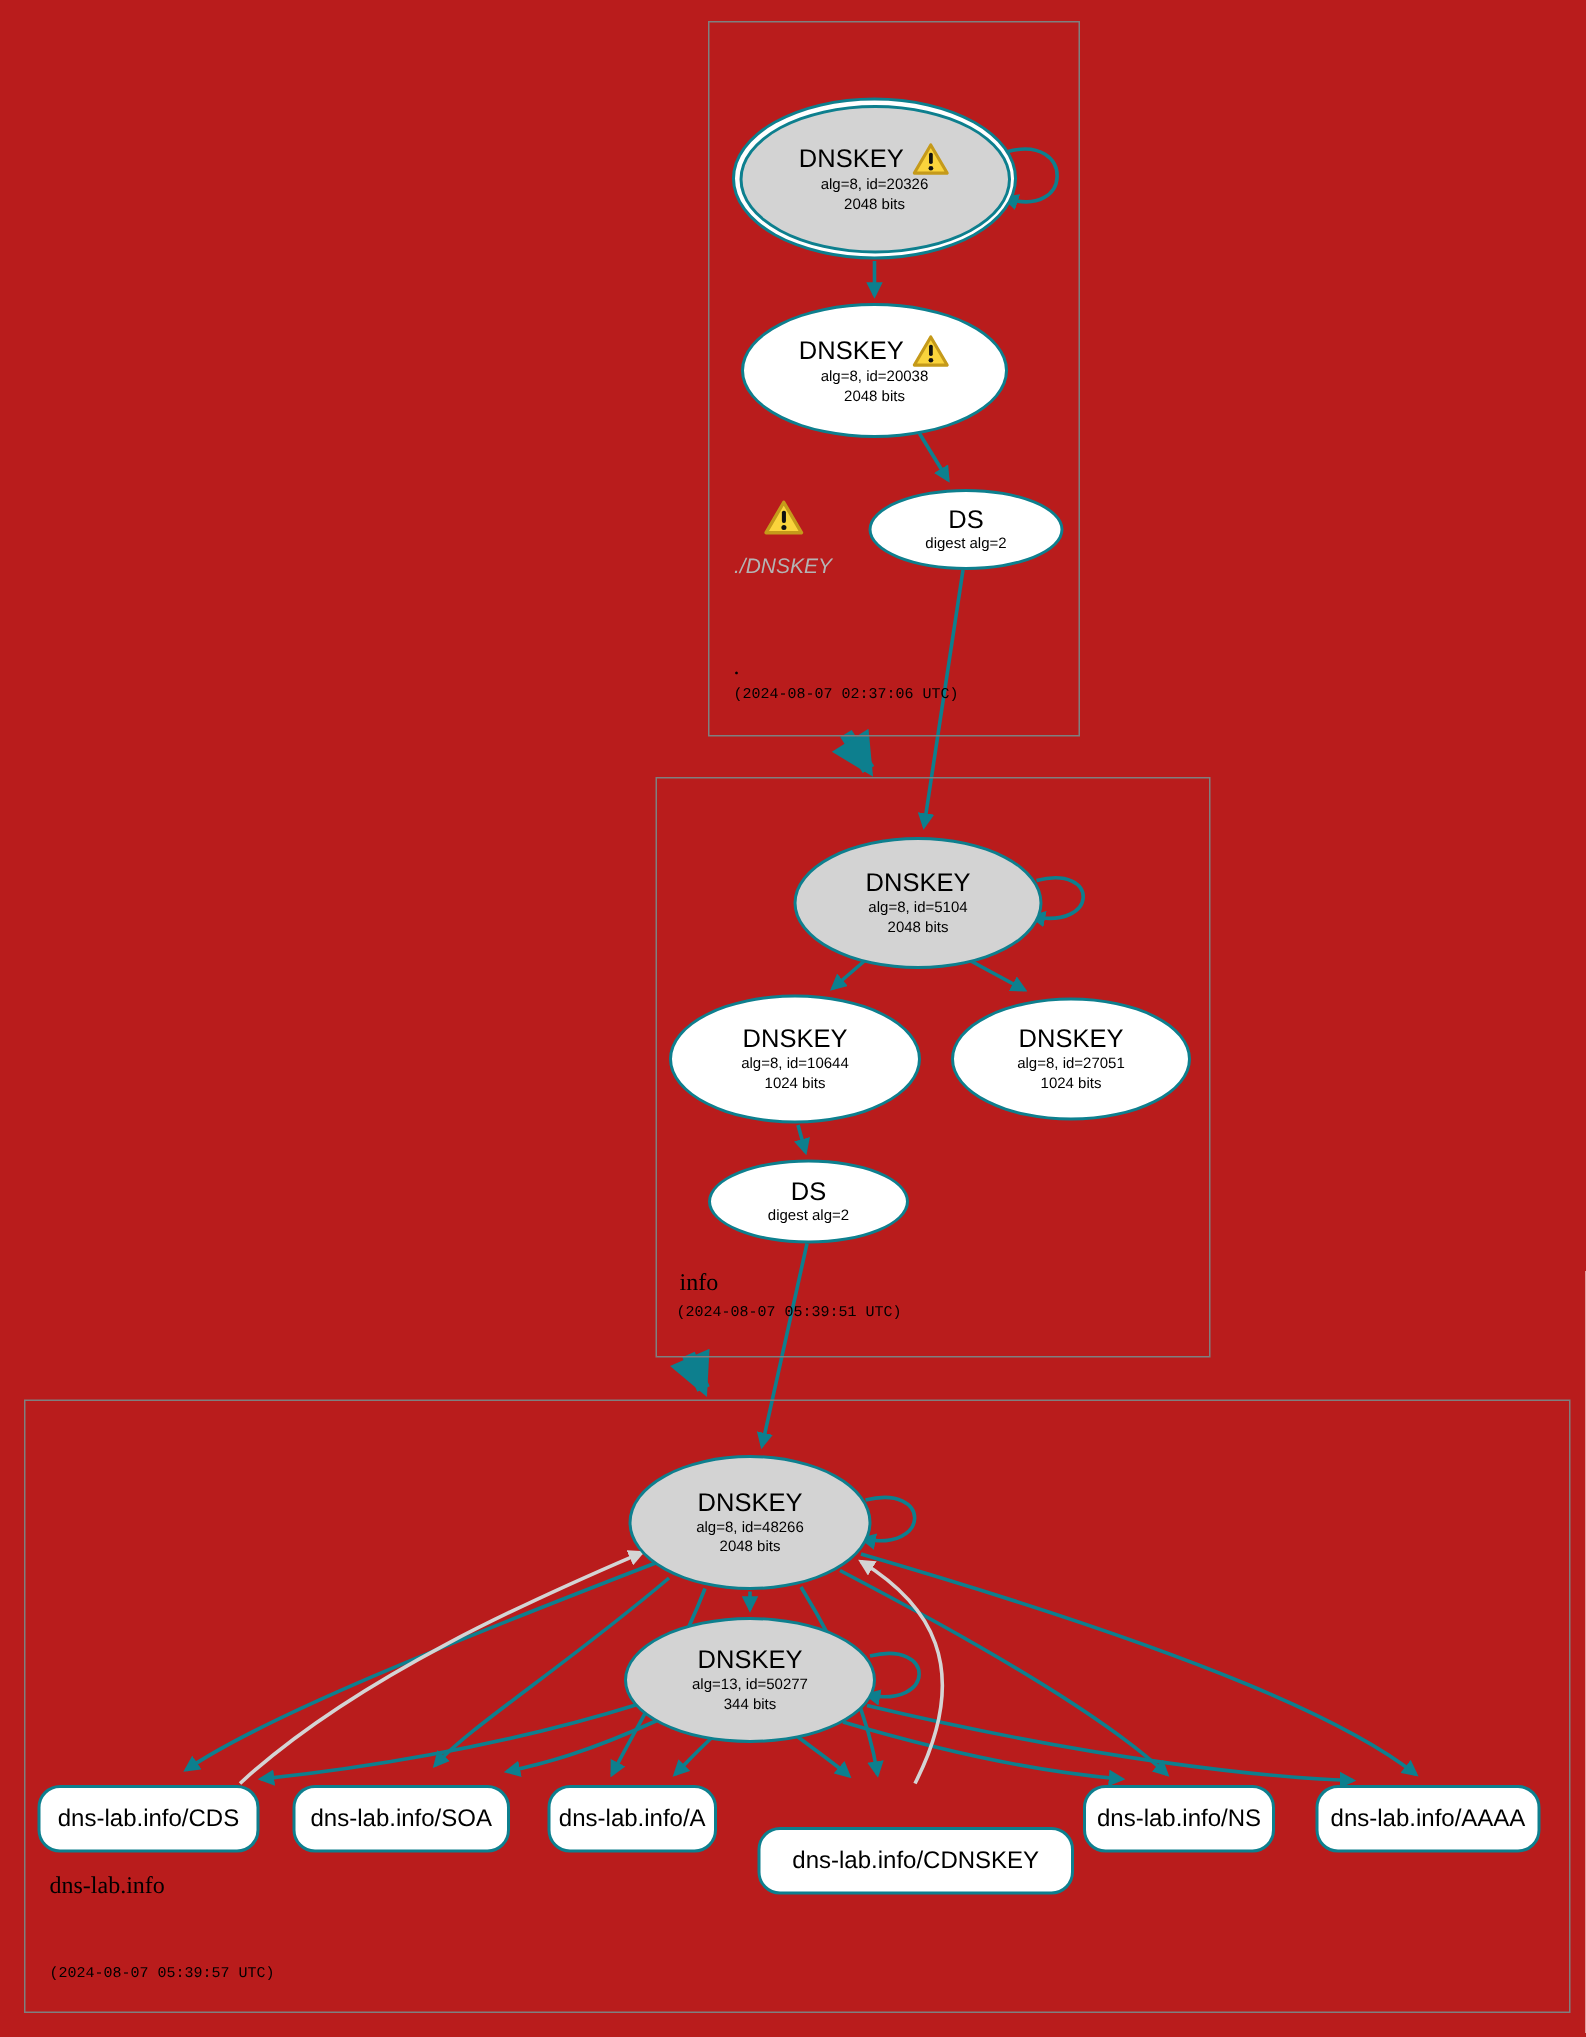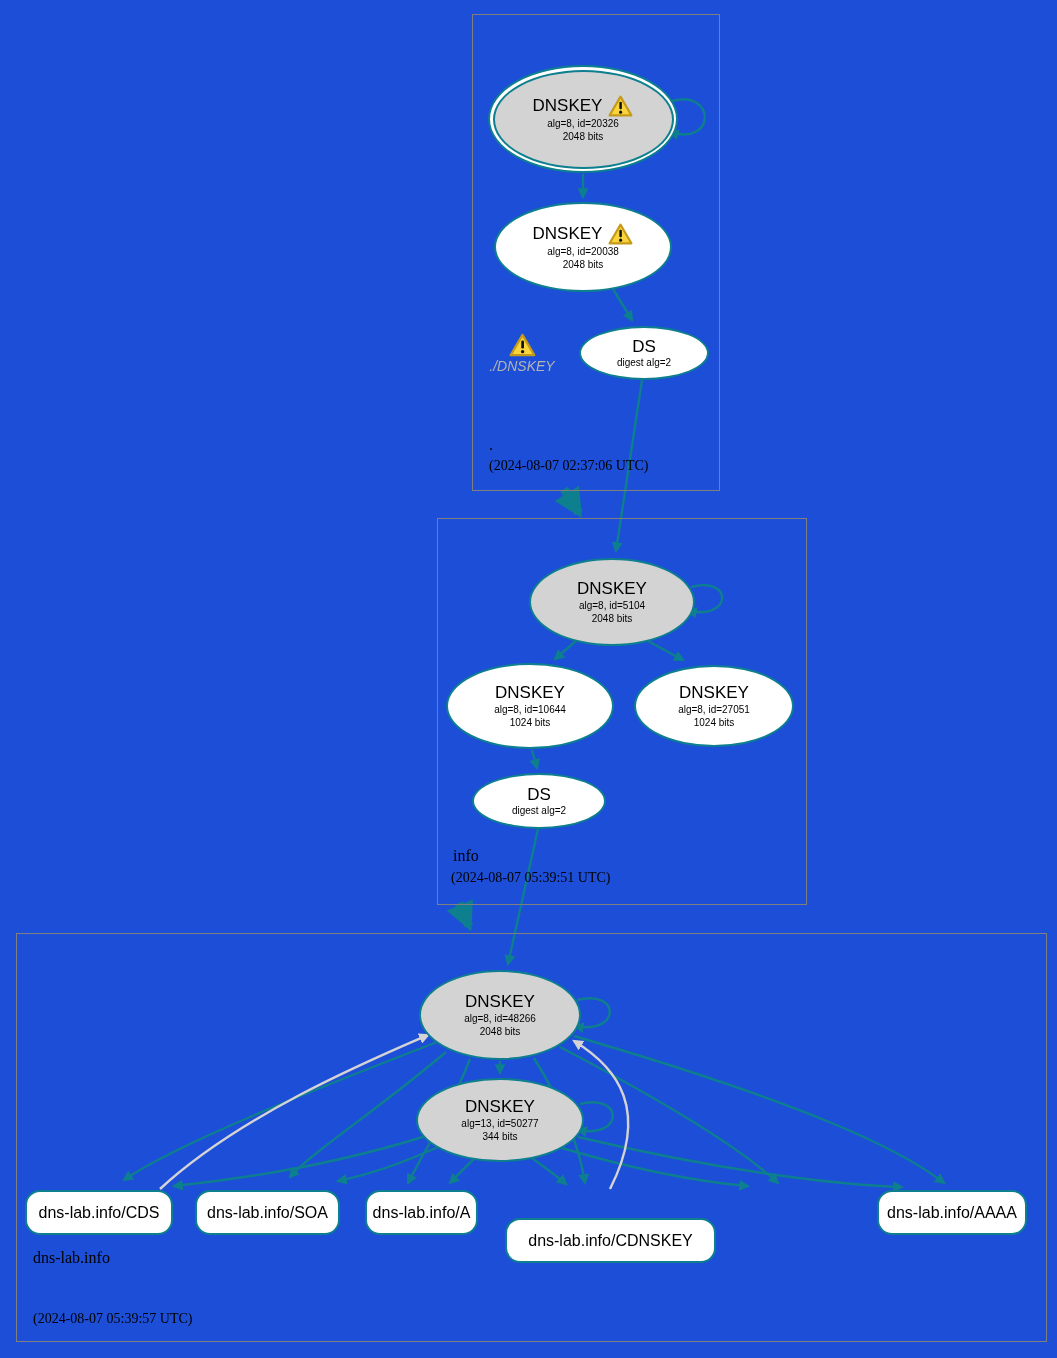--- a/index.html
+++ b/index.html
@@ -3,51 +3,51 @@
 <meta charset="utf-8">
 <style>
   :root{
     --teal:#0d7f8e;
     --egray:#d4d4d4;
     --nfill:#d3d3d3;
     --boxborder:#7f7f7f;
   }
   html,body{margin:0;padding:0;background:#fff;}
   .canvas{
-    position:relative;width:1057px;height:1358px;background:#1d4ed8;overflow:hidden;
+    position:relative;width:1057px;height:1358px;background:#b91c1c;overflow:hidden;
     font-family:"Liberation Sans",sans-serif;
   }
   .edges{position:absolute;left:0;top:0;pointer-events:none;}
   .edge{fill:none;stroke:var(--teal,#0d7f8e);stroke-width:2.4px;}
   .edge.gray{stroke:var(--egray,#d4d4d4);}
   .edge.thick{stroke-width:9px;}
   .zone-box{position:absolute;border:1px solid var(--boxborder);background:transparent;}
   .zone-name{position:absolute;font-family:"Liberation Serif",serif;font-size:16px;color:#000;}
-  .zone-ts{position:absolute;font-family:Liberation Serif, serif;font-size:14px;color:#000;text-align:right;}
+  .zone-ts{position:absolute;font-family:Liberation Mono, monospace;font-size:10px;color:#000;text-align:right;}
   .node{
     position:absolute;border:2.5px solid var(--teal);border-radius:50%;
     background:#fff;display:flex;flex-direction:column;align-items:center;justify-content:center;
     box-sizing:border-box;text-align:center;
   }
   .node.gray{background:var(--nfill);}
   .node.double{background:#fff;display:block;}
   .node.double .ring{
     position:absolute;left:2.5px;top:2.5px;right:2.5px;bottom:2.5px;
     border:2.5px solid var(--teal);border-radius:50%;background:var(--nfill);
     display:flex;flex-direction:column;align-items:center;justify-content:center;text-align:center;
     box-sizing:border-box;
   }
   .ntitle{font-size:17px;color:#000;line-height:1.15;display:flex;align-items:center;gap:6px;justify-content:center;}
   .ndetail{font-family:Liberation Sans, sans-serif;font-size:10px;color:#000;line-height:1.3;}
   .rrset{
     position:absolute;top:1190px;height:45px;border:2.5px solid var(--teal);border-radius:15px;
     background:#fff;display:flex;align-items:center;justify-content:center;
     font-size:16px;color:#000;box-sizing:border-box;white-space:nowrap;
   }
-  .warnblock{position:absolute;display:flex;flex-direction:column;align-items:center;gap:1px;}
+  .warnblock{position:absolute;display:flex;flex-direction:column;align-items:center;gap:12px;}
   .warnlabel{font-size:14px;font-style:italic;color:#b4b4b4;}
   .wicon{display:inline-block;flex:0 0 auto;}
 </style>
 </head>
 <body>
 
 <div class="canvas">
 
   <svg class="edges" width="1057" height="1358" viewBox="0 0 1057 1358">
     <defs>
@@ -181,18 +181,19 @@
   <div class="node gray" style="left:416px;top:1078px;width:168px;height:84px;">
     <div class="ntitle">DNSKEY</div>
     <div class="ndetail">alg=13, id=50277</div>
     <div class="ndetail">344 bits</div>
   </div>
 
   <div class="rrset" style="left:195px;width:145px;">dns-lab.info/SOA</div>
   <div class="rrset" style="left:25px;width:148px;">dns-lab.info/CDS</div>
   <div class="rrset" style="left:365px;width:113px;">dns-lab.info/A</div>
   <div class="rrset" style="left:505px;width:211px;margin-top:28px;">dns-lab.info/CDNSKEY</div>
+  <div class="rrset" style="left:722px;width:128px;">dns-lab.info/NS</div>
   <div class="rrset" style="left:877px;width:150px;">dns-lab.info/AAAA</div>
 
   <div class="zone-name" style="left:33px;top:1249px;">dns-lab.info</div>
   <div class="zone-ts" style="left:33px;top:1311px;">(2024-08-07 05:39:57 UTC)</div>
 
 </div>
 
 </body></html>

